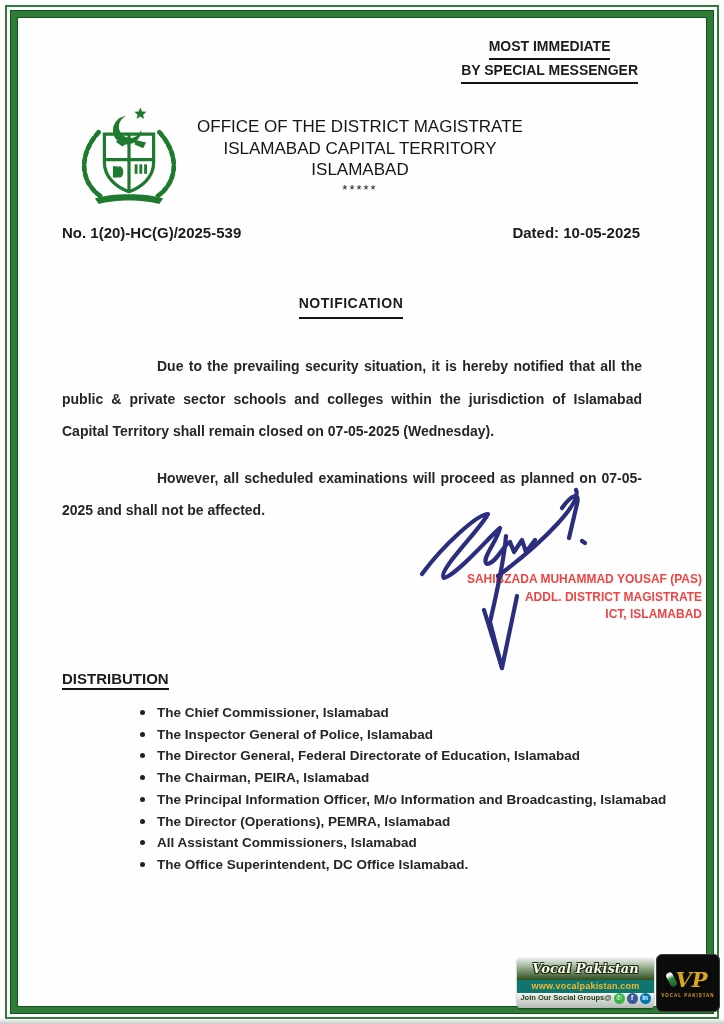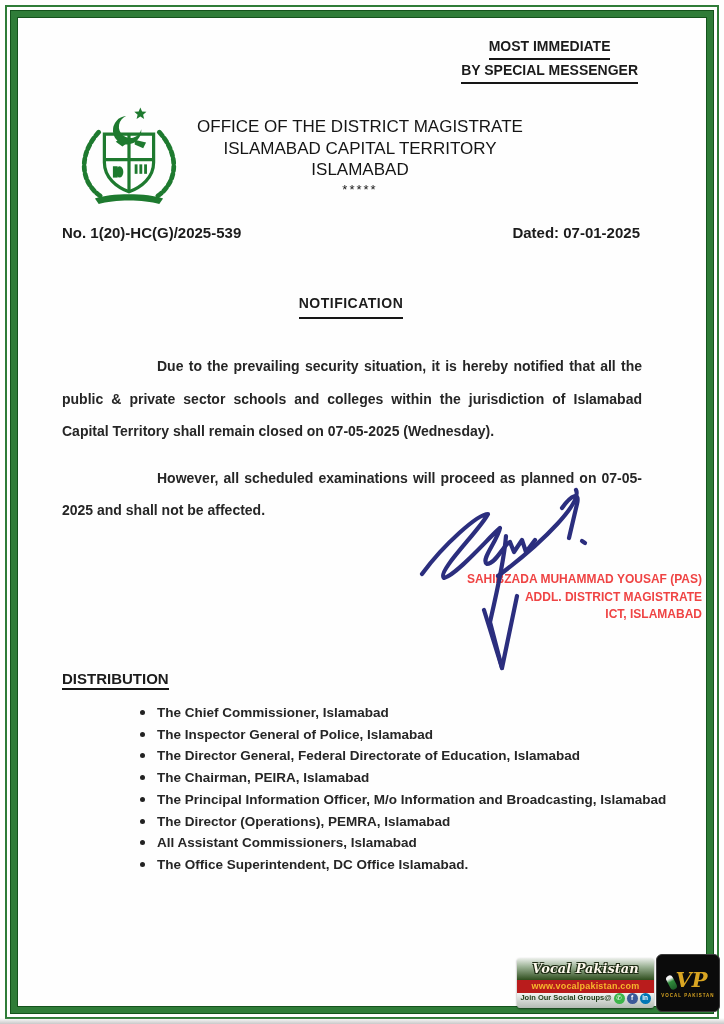--- a/index.html
+++ b/index.html
@@ -52,32 +52,32 @@
 
   
   .watermark{position:absolute;right:4px;bottom:12px;width:203px;height:58px;display:flex;
              align-items:center;gap:2px;z-index:6;}
   .wm-left{flex:1;height:50px;display:flex;flex-direction:column;overflow:hidden;
            border-radius:3px;box-shadow:0 1px 2px rgba(0,0,0,.5);}
   .wm-brand{height:22px;background:linear-gradient(180deg,#edf0ec 0%,#9cb295 40%,#2f4e1e 100%);
             font-family:"DejaVu Serif","Liberation Serif",serif;font-style:italic;font-weight:bold;
             font-size:13px;color:#fdf8ec;text-align:center;line-height:22px;
             text-shadow:1px 1px 0 #1c2a12,-1px -1px 0 #1c2a12,1px -1px 0 #1c2a12,-1px 1px 0 #1c2a12;}
-  .wm-site{height:13px;background:#b91c1c;color:#f7b72b;font-size:9px;font-weight:bold;
+  .wm-site{height:13px;background:#0f766e;color:#f7b72b;font-size:9px;font-weight:bold;
            text-align:center;line-height:13px;letter-spacing:.2px;}
   .wm-social{height:15px;background:linear-gradient(#f2f4f2,#b3bbb3);display:flex;align-items:flex-start;
              justify-content:center;gap:2px;font-size:7.5px;font-weight:bold;color:#1d3a14;}
   .soc{width:11px;height:11px;border-radius:50%;color:#fff;font-size:6.5px;font-weight:bold;
        display:flex;align-items:center;justify-content:center;line-height:1;}
   .soc.wa{background:#3db54a;}
   .soc.fb{background:#3b5998;}
   .soc.li{background:#0077b5;}
   .wm-logo{width:64px;height:58px;background:#0b0b0b;border:1px solid #3a3a3a;border-radius:6px;
            display:flex;flex-direction:column;align-items:center;justify-content:center;box-sizing:border-box;}
-  .wm-logo-row{display:flex;align-items:flex-end;gap:0;}
+  .wm-logo-row{display:flex;align-items:center;gap:0;}
   .mic{width:7px;height:15px;border-radius:4px;background:linear-gradient(180deg,#f5f5f5 20%,#2f8a3a 45%,#1d5c27);
        transform:rotate(-28deg);}
   .vp{font-family:"DejaVu Serif","Liberation Serif",serif;font-style:italic;font-weight:bold;
       font-size:21px;color:#d9a522;line-height:1;}
   .wm-logo-cap{font-size:4.5px;color:#d9a522;letter-spacing:1px;margin-top:3px;font-weight:bold;}
 
   .edge-shadow{position:absolute;left:0;right:0;bottom:0;height:6px;
                background:linear-gradient(#ffffff00,#c9c9c9);}
 </style>
 </head>
@@ -120,21 +120,21 @@
 
   <div class="letterhead">
     <div>OFFICE OF THE DISTRICT MAGISTRATE</div>
     <div>ISLAMABAD CAPITAL TERRITORY</div>
     <div>ISLAMABAD</div>
     <div class="stars">*****</div>
   </div>
 
   <div class="refline">
     <span>No. 1(20)-HC(G)/2025-539</span>
-    <span>Dated: 07-01-2025</span>
+    <span>Dated: 10-05-2025</span>
   </div>
 
   <div class="doc-title-wrap">
     <span class="doc-title">NOTIFICATION</span>
   </div>
 
   <div class="bodytext">
     <p>Due to the prevailing security situation, it is hereby notified that all the public &amp; private sector schools and colleges within the jurisdiction of Islamabad Capital Territory shall remain closed on 07-05-2025 (Wednesday).</p>
     <p>However, all scheduled examinations will proceed as planned on 07-05-2025 and shall not be affected.</p>
   </div>

